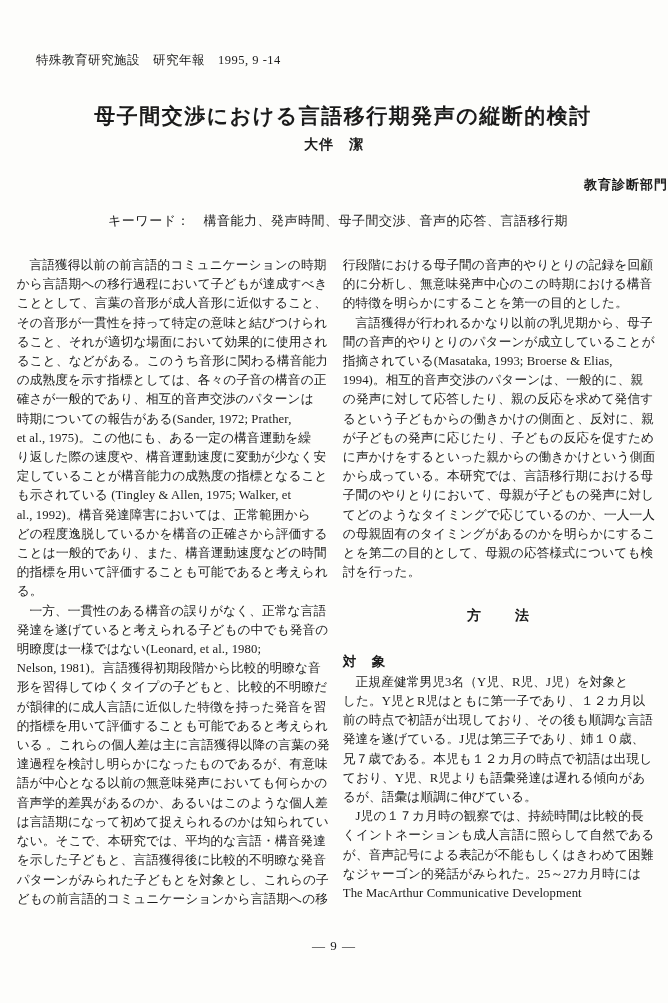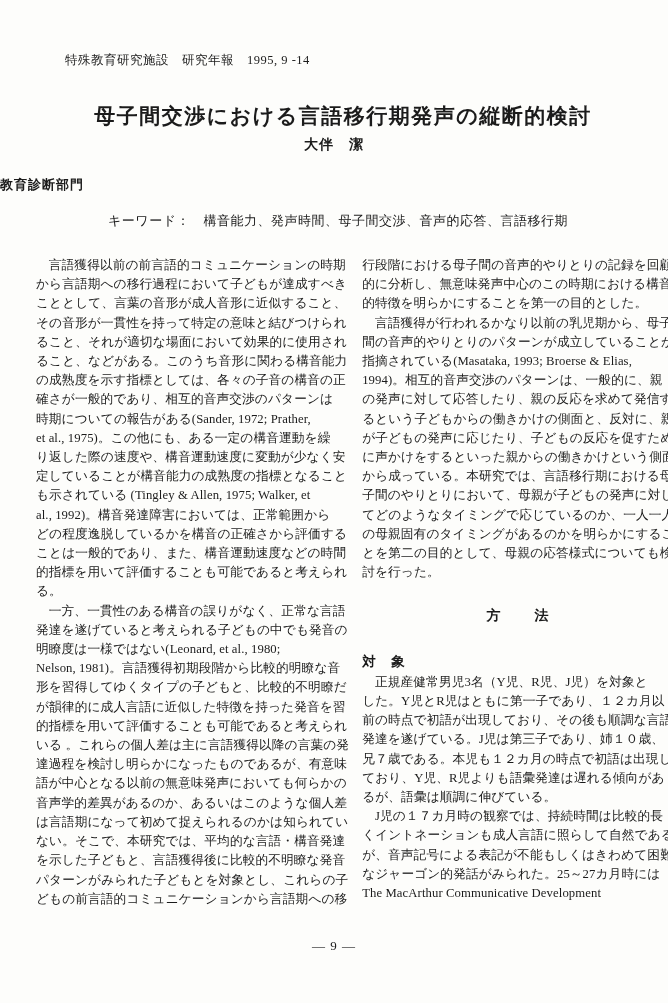--- a/index.html
+++ b/index.html
@@ -18,21 +18,20 @@
     overflow: hidden;
     box-sizing: border-box;
   }
   .header-line {
     position: absolute;
     top: 52px;
     left: 36px;
     font-size: 12.5px;
     letter-spacing: 0.5px;
     white-space: pre;
-    margin-left: 29px;
   }
   .title {
     position: absolute;
     top: 88px;
     left: 0;
     width: 100%;
     text-align: center;
     font-size: 21px;
     font-weight: bold;
     letter-spacing: 1.5px;
@@ -46,41 +45,42 @@
     text-align: center;
     font-size: 14px;
     font-weight: bold;
     letter-spacing: 1px;
   }
   .affiliation {
     position: absolute;
     top: 176px;
     left: 0;
     width: 100%;
-    text-align: left;
+    text-align: right;
     font-size: 13px;
     font-weight: bold;
     letter-spacing: 1px;
   }
   .keywords {
     position: absolute;
     top: 212px;
     left: 4px;
     width: 100%;
     text-align: center;
     font-size: 13px;
     letter-spacing: 0.5px;
   }
   .columns {
     position: absolute;
     top: 256px;
     left: 36px;
     right: 32px;
     display: flex;
     gap: 13px;
+    justify-content: center;
   }
   .col {
     flex: 1 1 0;
     font-size: 12.7px;
     line-height: 19.2px;
     letter-spacing: 0.1px;
   }
   .col .line {
     white-space: pre;
     overflow: hidden;

